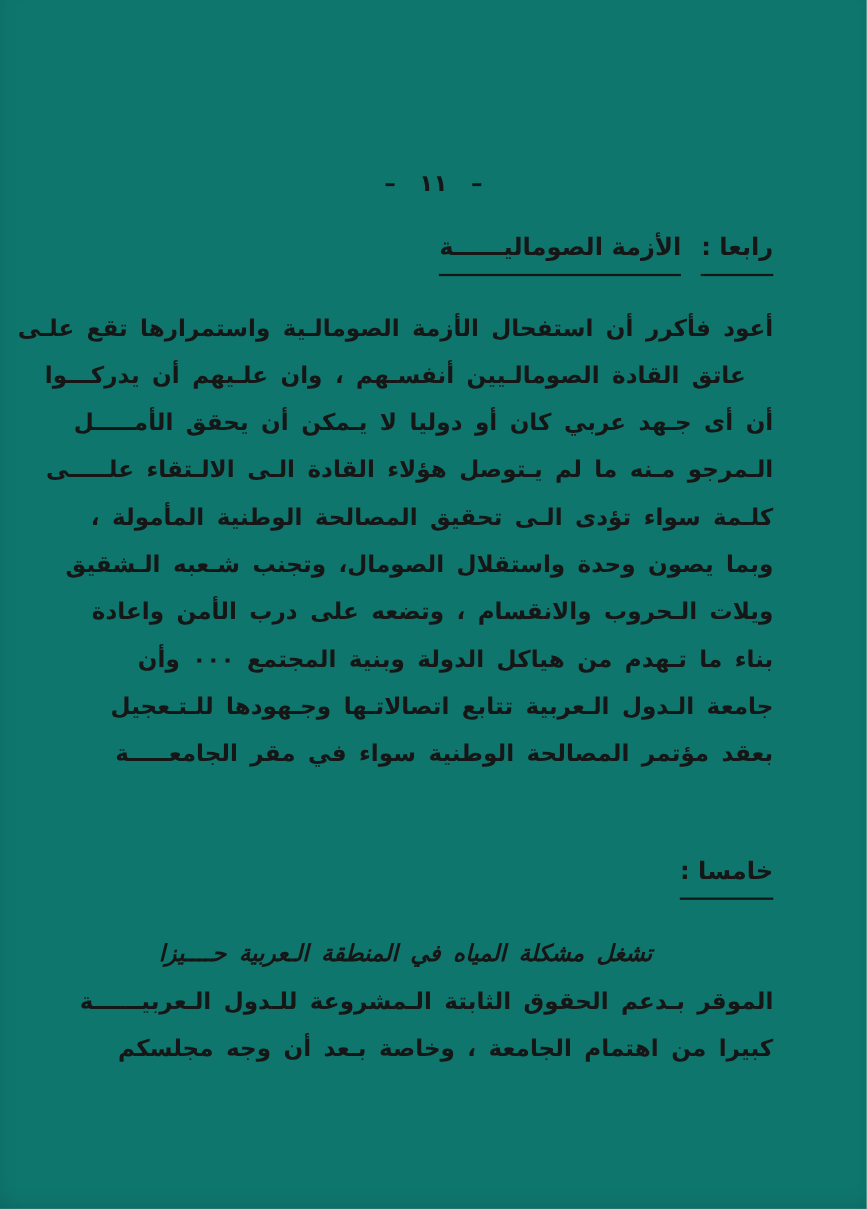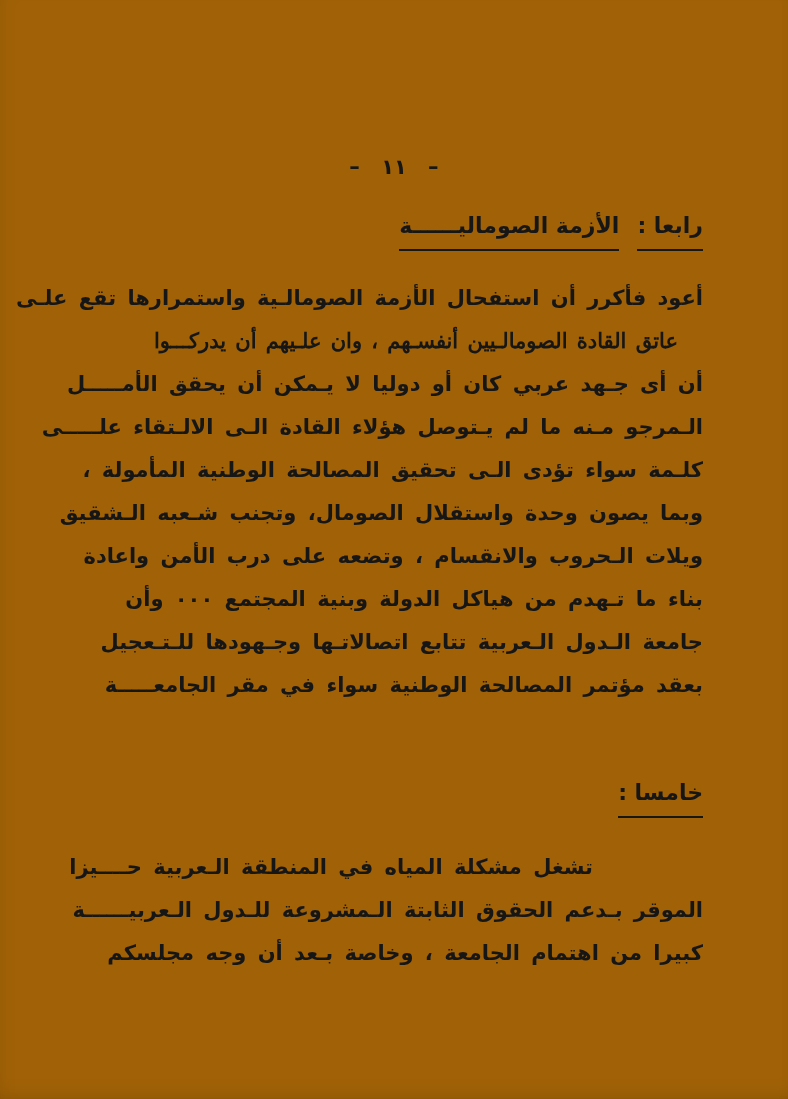--- a/index.html
+++ b/index.html
@@ -5,21 +5,21 @@
   html, body {
     margin: 0;
     padding: 0;
     background: #e8e8e8;
   }
   .page {
     position: relative;
     width: 788px;
     height: 1099px;
     margin: 0 auto;
-    background: #a16207;
+    background: #0f766e;
     overflow: hidden;
     direction: rtl;
     font-family: "DejaVu Sans", sans-serif;
     font-weight: bold;
     color: #161616;
     box-shadow: inset 0 -14px 22px -16px rgba(0,0,0,0.18),
                 inset 14px 0 26px -22px rgba(0,0,0,0.12),
                 inset -8px 0 18px -16px rgba(0,0,0,0.08);
   }
   .page-number {
@@ -60,23 +60,23 @@
     letter-spacing: 0.2px;
   }
   .paragraph .text-line {
     line-height: 43px;
     height: 43px;
     white-space: nowrap;
     text-align: right;
     overflow: visible;
   }
   .para-somali { top: 277px; }
-  .para-somali .text-line:nth-child(2) { padding-right: 25px; font-family: Liberation Serif, serif; }
+  .para-somali .text-line:nth-child(2) { padding-right: 25px; }
   .para-waters { top: 846px; }
-  .para-waters .text-line:nth-child(1) { padding-right: 110px; }
+  .para-waters .text-line:nth-child(1) { padding-right: 110px; font-style: italic; }
 </style>
 </head>
 <body>
 
 <div class="page">
 
   <div class="page-number">– ١١ –</div>
 
   <div class="section-heading heading-fourth">
     <span class="seg">رابعا :</span>

